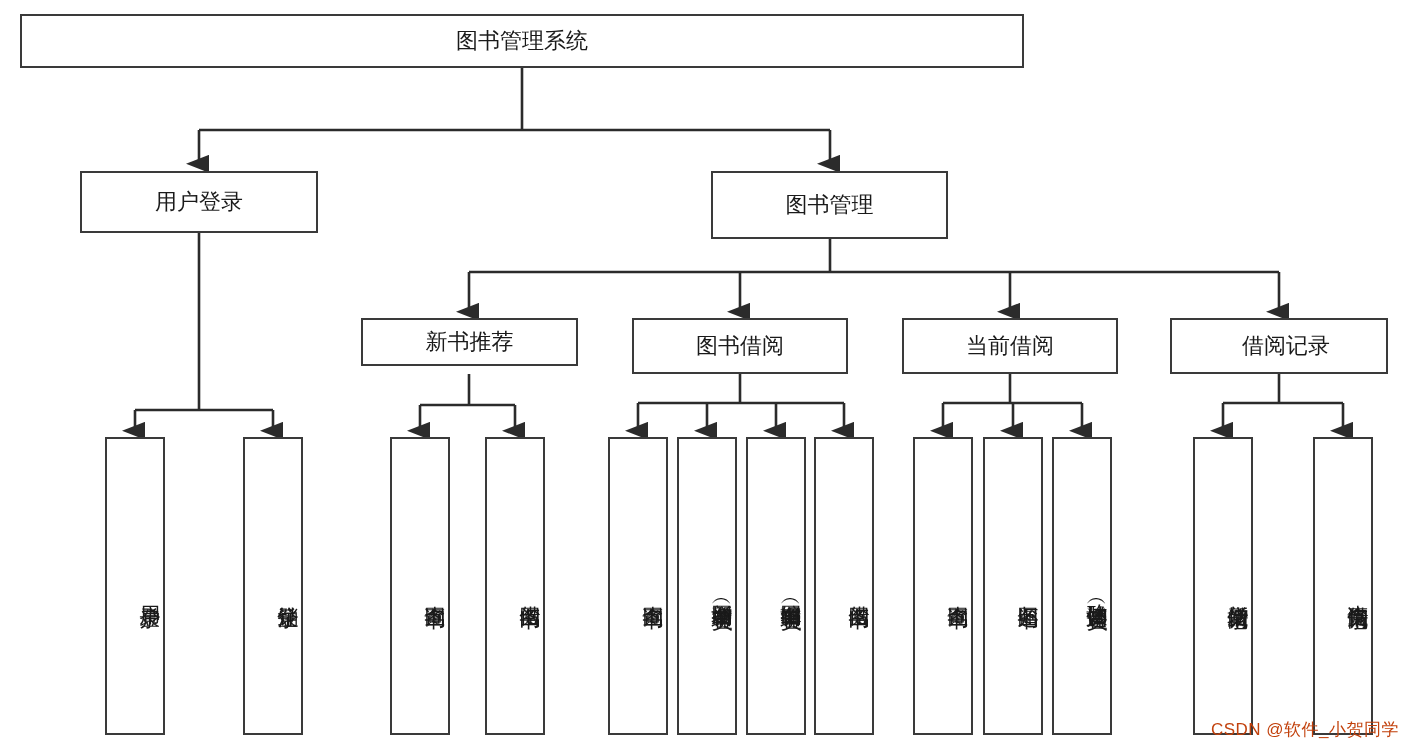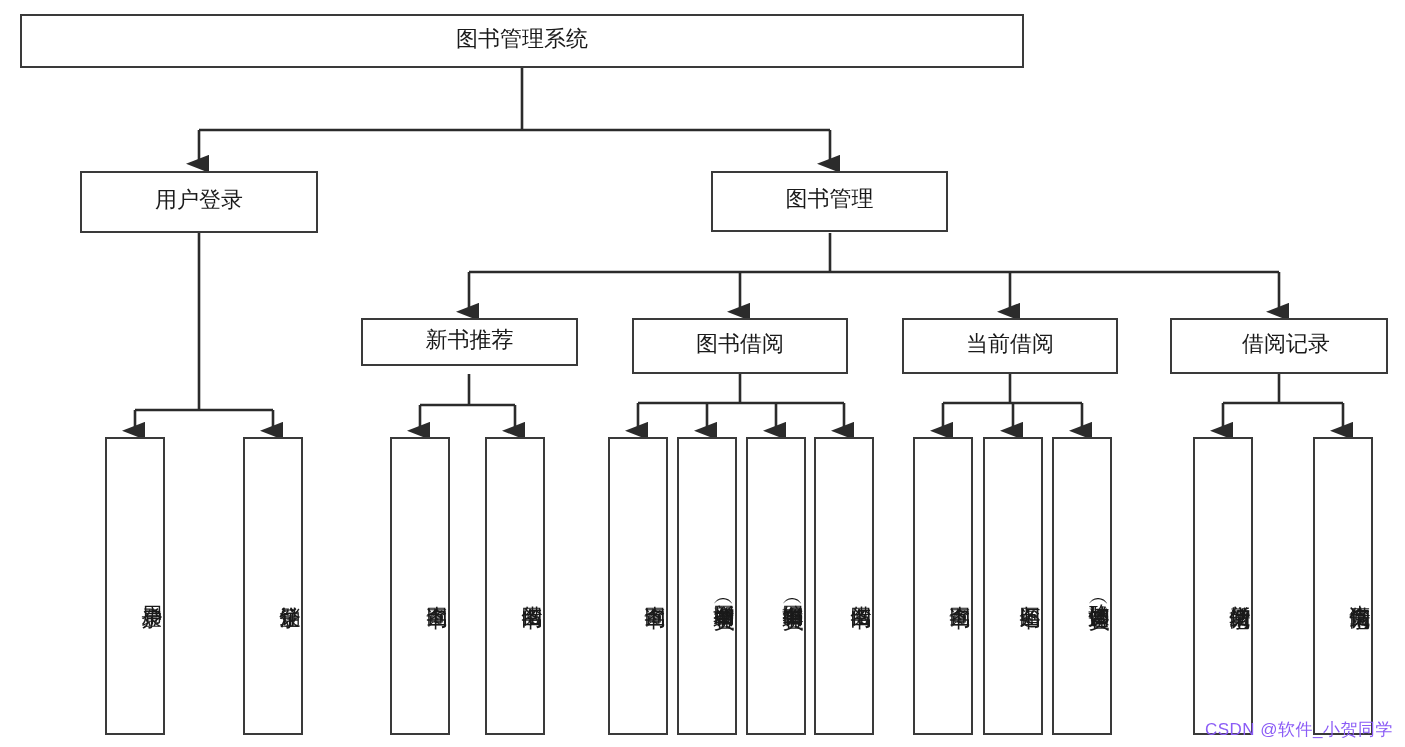--- a/index.html
+++ b/index.html
@@ -19,21 +19,20 @@
   }
   .node {
     position: absolute;
     box-sizing: border-box;
     border: 2px solid #3a3a3a;
     background: #ffffff;
     display: flex;
     align-items: center;
     justify-content: center;
     color: #1a1a1a;
-    font-family: Liberation Mono, monospace;
   }
   .node.horiz {
     font-size: 22px;
     line-height: 1.2;
   }
   .node.vert {
     writing-mode: vertical-rl;
     text-orientation: upright;
     font-size: 21px;
     line-height: 1.25;
@@ -50,24 +49,24 @@
   svg.edges {
     position: absolute;
     left: 0;
     top: 0;
     width: 1405px;
     height: 747px;
     pointer-events: none;
   }
   .watermark {
     position: absolute;
-    right: 12px;
+    right: 6px;
     bottom: 6px;
     font-size: 17px;
-    color: #8b5cf6;
+    color: #c2410c;
     letter-spacing: 0.5px;
     white-space: nowrap;
   }
 </style>
 </head>
 <body>
 
 <div id="canvas">
 
   <svg class="edges" viewBox="0 0 1405 747" xmlns="http://www.w3.org/2000/svg">
@@ -120,21 +119,21 @@
     </g>
   </svg>
 
   <div class="node horiz" style="left:20px; top:14px; width:1004px; height:54px;">
     <span>图书管理系统</span>
   </div>
 
   <div class="node horiz" style="left:80px; top:171px; width:238px; height:62px;">
     <span>用户登录</span>
   </div>
-  <div class="node horiz" style="left:711px; top:171px; width:237px; height:61px;">
+  <div class="node horiz" style="left:711px; top:171px; width:237px; height:68px;">
     <span>图书管理</span>
   </div>
 
   <div class="node horiz" style="left:361px; top:318px; width:217px; height:48px;">
     <span>新书推荐</span>
   </div>
   <div class="node horiz" style="left:632px; top:318px; width:216px; height:56px;">
     <span>图书借阅</span>
   </div>
   <div class="node horiz" style="left:902px; top:318px; width:216px; height:56px;">

